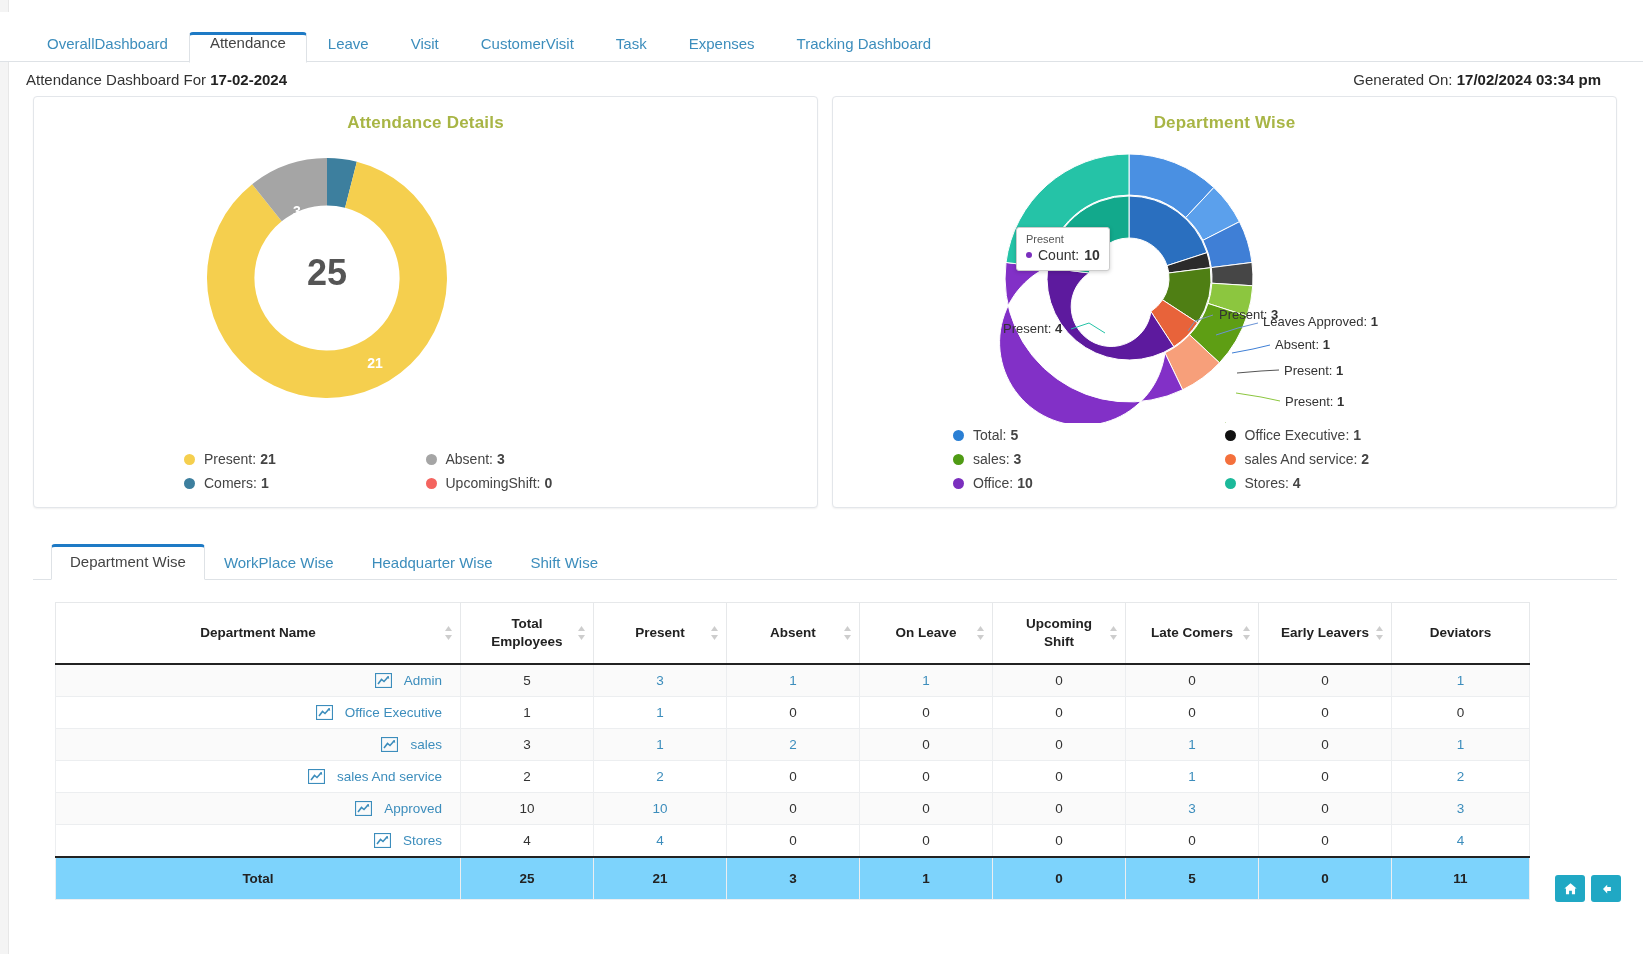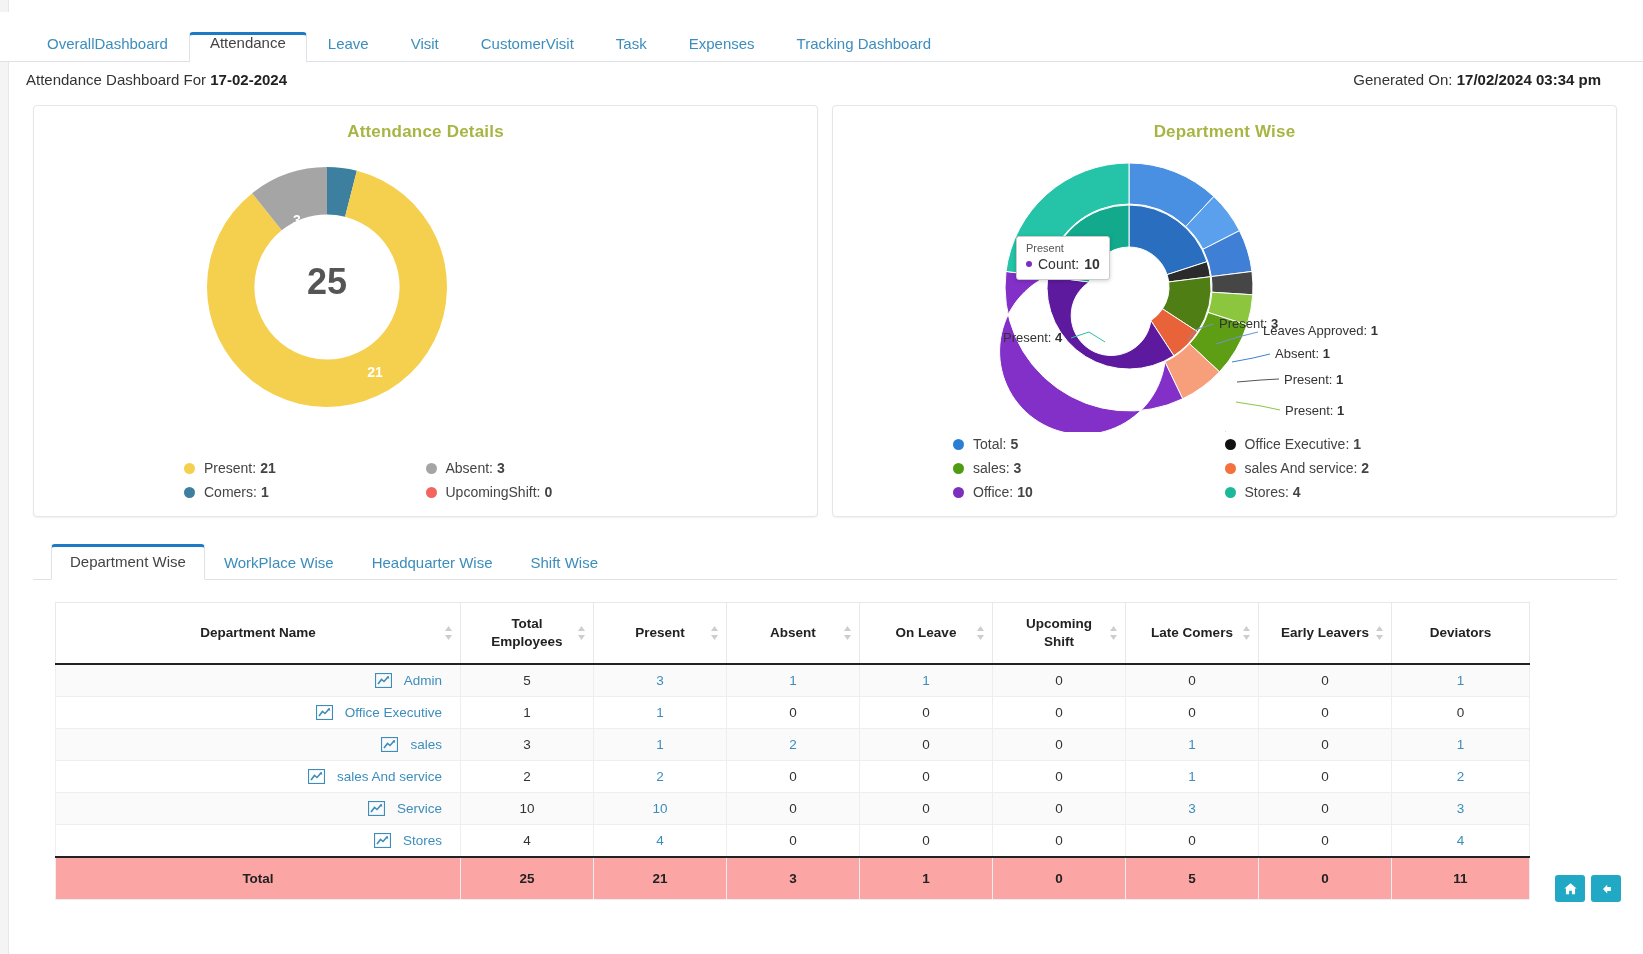--- a/index.html
+++ b/index.html
@@ -32,21 +32,21 @@
     padding-top:0;
   }
 
   
   .subhead { position:absolute; left:0; top:50px; width:1643px; height:62px; }
   .subhead .left { position:absolute; left:26px; top:21px; font-size:15px; color:#333; }
   .subhead .right { position:absolute; right:42px; top:21px; font-size:15px; color:#333; }
   .subhead b { font-weight:bold; color:#222; }
 
   
-  .panels { position:absolute; left:0; top:105px; width:1643px; height:420px; }
+  .panels { position:absolute; left:0; top:96px; width:1643px; height:420px; }
   .panel {
     position:absolute; top:0; height:412px;
     background:#fff; border:1px solid #e3e6ea; border-radius:4px;
     box-shadow:0 1px 2px rgba(0,0,0,.06);
   }
   .panel.left  { left:33px;  width:785px; }
   .panel.right { left:832px; width:785px; }
   .panel-title {
     text-align:center; color:#a8b545; font-weight:bold; font-size:17px;
     margin-top:16px; letter-spacing:.2px;
@@ -114,21 +114,21 @@
     padding:8px 18px; text-align:center; height:29px;
   }
   table.dt td.name { text-align:right; }
   table.dt tbody tr.odd td { background:#fafafa; }
   table.dt tbody tr.even td { background:#fff; }
   table.dt td a.link { color:#3c8dbc; text-decoration:none; }
   table.dt td .lnknum { color:#3c8dbc; }
   table.dt tfoot td {
     border:1px solid #eceef0; border-top:2px solid #222;
     font-weight:bold; font-size:13.5px; color:#222; text-align:center; padding:13px 18px;
-    background:#fca5a5;
+    background:#7dd3fc;
   }
   .trend-icon { display:inline-block; vertical-align:-3px; margin-right:12px; }
 
   
   .fabs { position:absolute; right:22px; bottom:52px; display:flex; gap:6px; z-index:30; }
   .fab {
     width:30px; height:27px; background:#20a8c4; border-radius:3px;
     display:flex; align-items:center; justify-content:center; cursor:pointer;
   }
   .edge-left { position:absolute; left:0; top:0; width:9px; height:954px; background:#f4f4f4; border-right:1px solid #e7e7e7;}
@@ -430,21 +430,21 @@
             <td><span>0</span></td>
             <td><span class="lnknum">1</span></td>
             <td><span>0</span></td>
             <td><span class="lnknum">2</span></td>
           </tr>
           <tr class="odd">
             <td class="name"><svg class="trend-icon" width="17" height="15" viewBox="0 0 17 15">
                 <rect x="0.5" y="0.5" width="16" height="14" fill="none" stroke="#3c8dbc" stroke-width="1.2"></rect>
                 <polyline points="3,11 6.5,6.5 9,8.5 13.5,3.5" fill="none" stroke="#3c8dbc" stroke-width="1.6"></polyline>
                 <polygon points="13.8,3 14.2,6 11.3,4.2" fill="#3c8dbc"></polygon>
-              </svg><a class="link" href="#">Service</a></td>
+              </svg><a class="link" href="#">Approved</a></td>
             <td><span>10</span></td>
             <td><span class="lnknum">10</span></td>
             <td><span>0</span></td>
             <td><span>0</span></td>
             <td><span>0</span></td>
             <td><span class="lnknum">3</span></td>
             <td><span>0</span></td>
             <td><span class="lnknum">3</span></td>
           </tr>
           <tr class="even">

